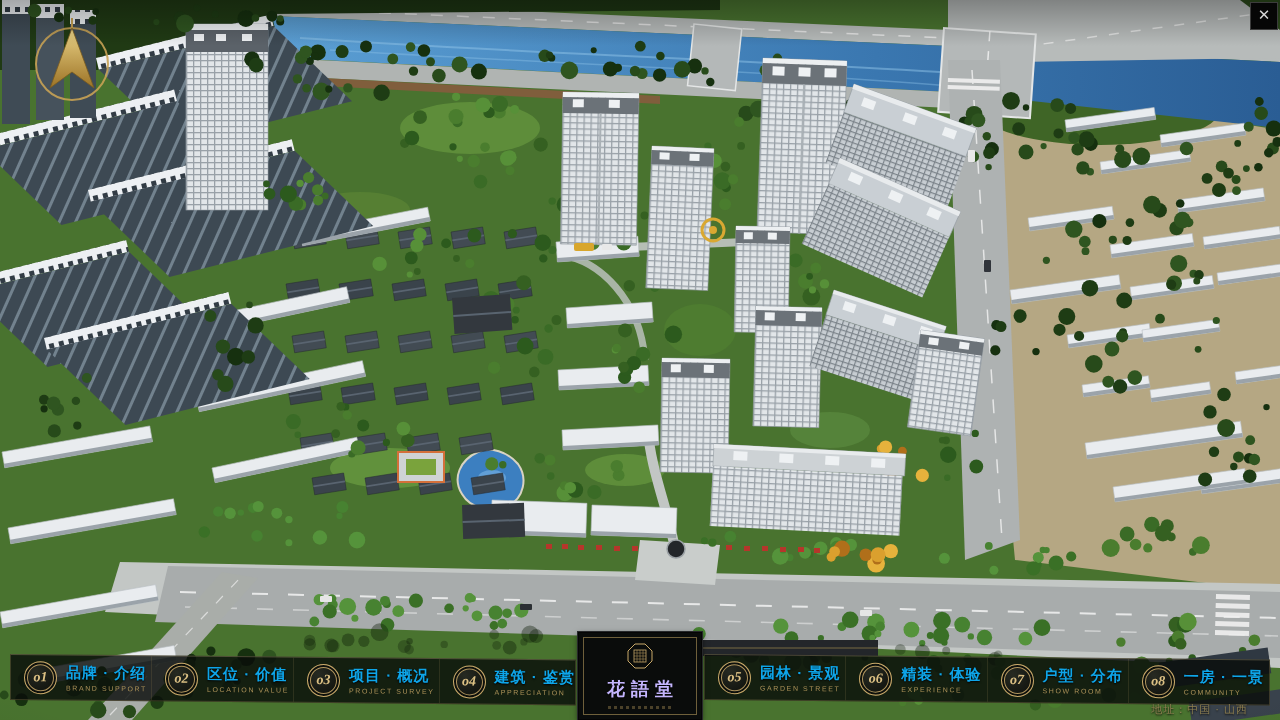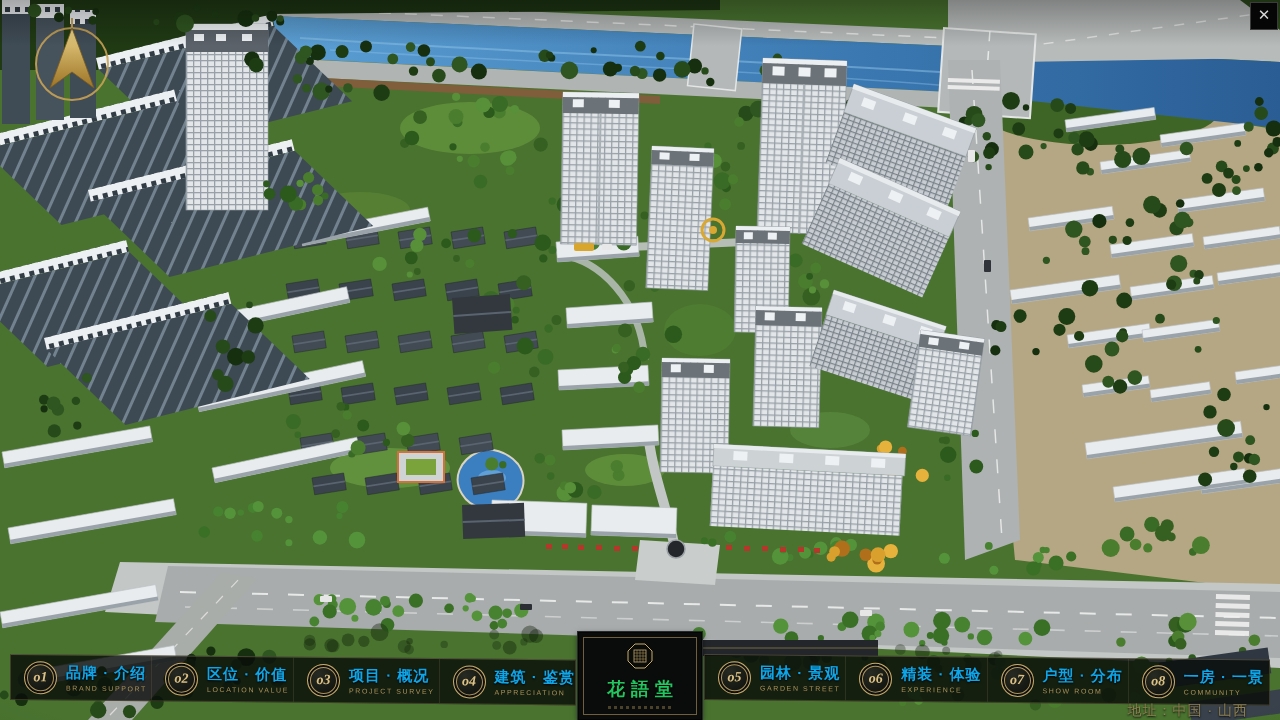--- a/index.html
+++ b/index.html
@@ -28,25 +28,25 @@
   .badge span{color:#dcc084;font:italic bold 14px "Liberation Serif",serif;}
   .labels{display:flex;flex-direction:column;min-width:0;}
   .labels .zh{font-size:15px;font-weight:bold;color:#0ea5e9;letter-spacing:1px;white-space:nowrap;
     text-shadow:0 1px 2px #000;}
   .labels .en{font-size:7px;color:#ab9158;letter-spacing:1.6px;margin-top:2px;white-space:nowrap;text-transform:uppercase;}
   
   .logo-box{position:absolute;left:578px;top:632px;width:122px;height:86px;z-index:6;cursor:pointer;
     background:#0a0c0b;border:1px solid #050505;box-shadow:0 0 0 1px #26282a,0 2px 6px rgba(0,0,0,.6);}
   .logo-inner{position:absolute;inset:4px;border:1px solid rgba(195,165,100,.55);
     display:flex;flex-direction:column;align-items:center;justify-content:center;}
-  .logo-title{color:#22c55e;font:bold 18px "Liberation Serif",serif;letter-spacing:6px;
+  .logo-title{color:#c4b5fd;font:bold 18px "Liberation Serif",serif;letter-spacing:6px;
     padding-left:6px;margin-top:8px;text-shadow:0 1px 2px #000;}
   .logo-sub{width:64px;height:3px;margin-top:5px;opacity:.8;
     background:repeating-linear-gradient(90deg,rgba(190,160,95,.45) 0 3px,transparent 3px 6px);}
-  .address{position:absolute;right:32px;top:702px;z-index:6;color:#8f8052;font-size:14px;
+  .address{position:absolute;right:32px;top:702px;z-index:6;color:#8f8052;font-size:11px;
     letter-spacing:1px;text-shadow:0 1px 2px #000;}
 </style>
 </head>
 <body>
 
 <div class="stage">
 <svg id="scene" viewBox="0 0 1280 720" preserveAspectRatio="none">
   <defs>
     <pattern id="pWin" width="7" height="6" patternUnits="userSpaceOnUse">
       <rect width="7" height="6" fill="#e2e6e9"></rect>

